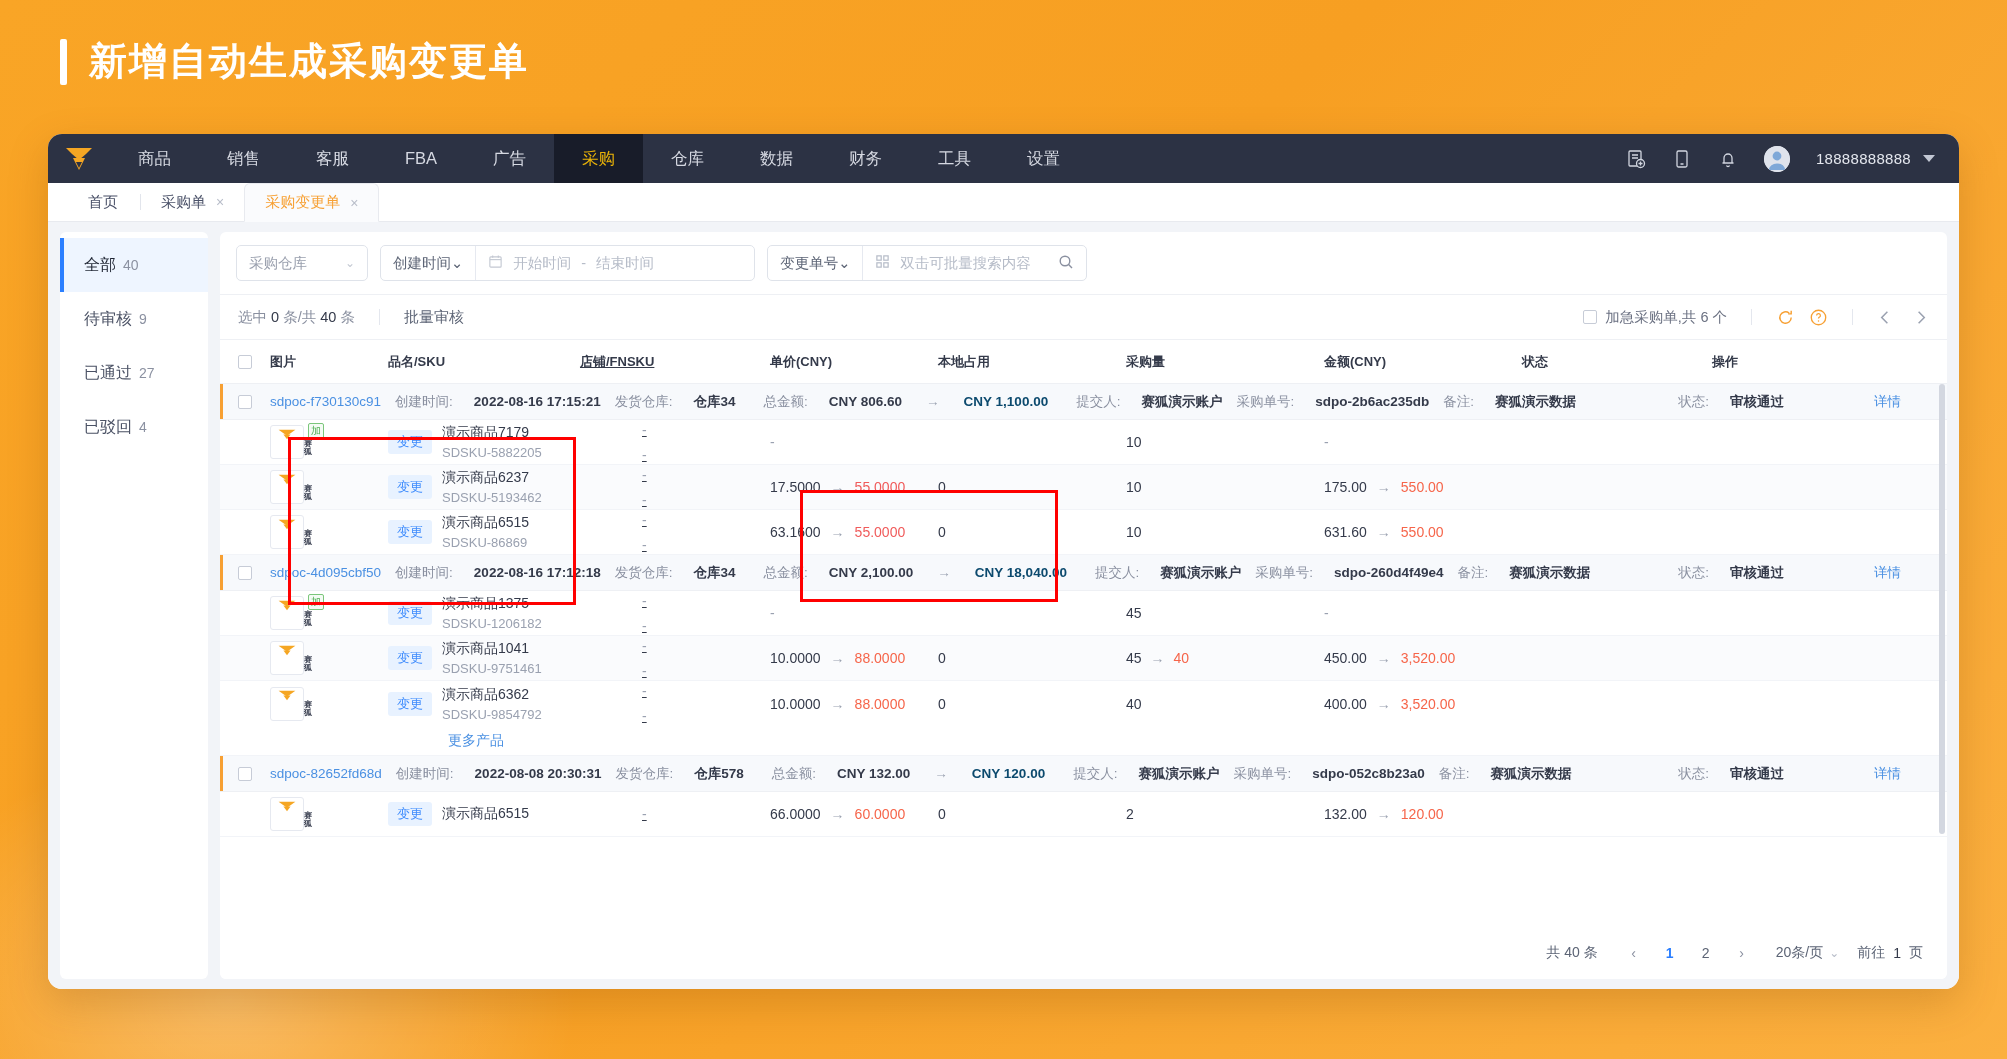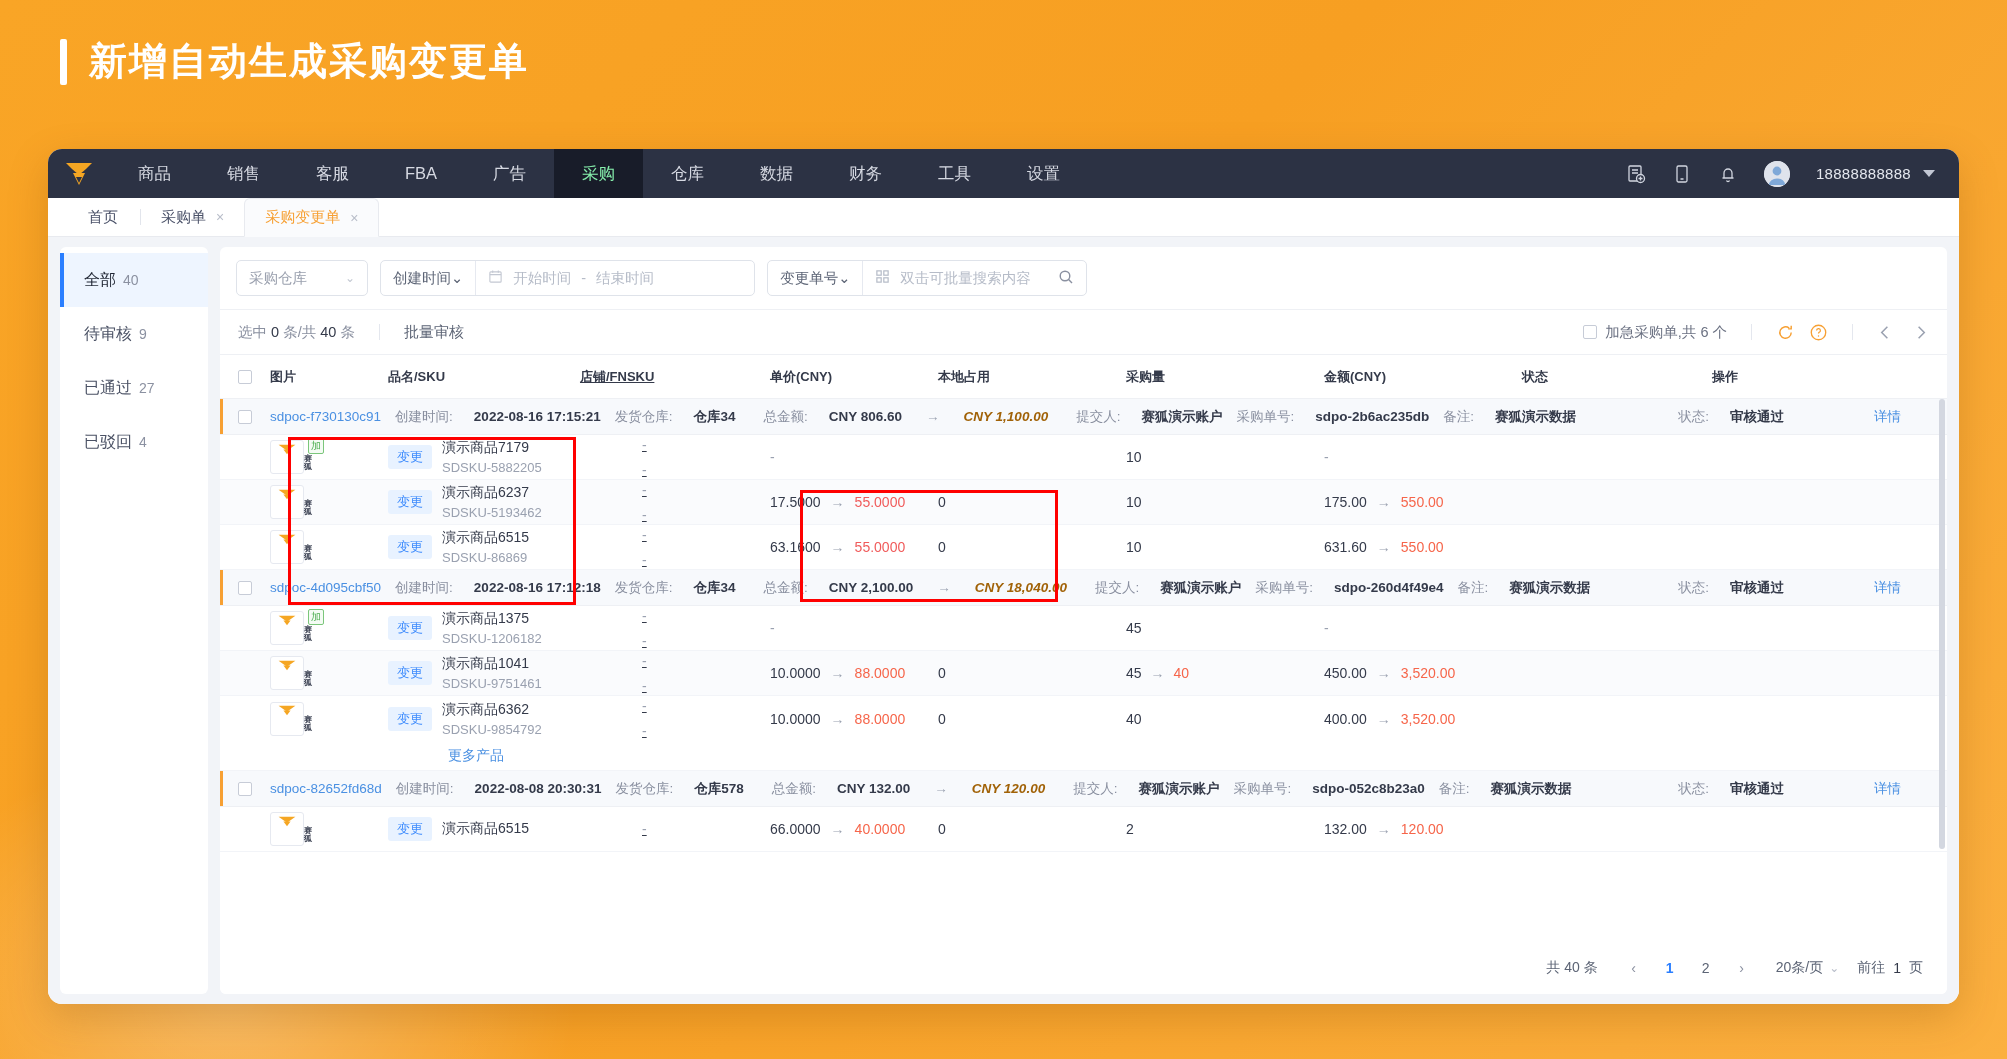--- a/index.html
+++ b/index.html
@@ -35,21 +35,21 @@
   .banner-title {
     color: #ffffff;
     font-size: 38px;
     font-weight: bold;
     letter-spacing: 2px;
     white-space: nowrap;
   }
   
   .window {
     position: absolute;
-    left: 48px; top: 149px;
+    left: 48px; top: 134px;
     width: 1911px; height: 855px;
     background: #ffffff;
     border-radius: 14px;
     box-shadow: 0 14px 40px rgba(120,60,0,0.22);
     overflow: hidden;
     display: flex; flex-direction: column;
   }
   
   .topnav {
     height: 49px;
@@ -66,21 +66,21 @@
   .nav-item {
     display: flex; align-items: center; justify-content: center;
     padding: 0 28px;
     color: #d6d9e2;
     font-size: 16.5px;
     white-space: nowrap;
     cursor: pointer;
   }
   .nav-item.active {
     background: #181c29;
-    color: #86efac;
+    color: #eab308;
   }
   .nav-right {
     margin-left: auto;
     display: flex; align-items: center; gap: 26px;
     padding-right: 24px;
   }
   .nav-icon { display: flex; align-items: center; cursor: pointer; }
   .avatar {
     width: 26px; height: 26px; border-radius: 50%;
     background: #dfe3ec;
@@ -258,21 +258,21 @@
   .grp::before {
     content: ""; position: absolute; left: 0; top: 0; bottom: 0; width: 3px;
     background: #f7a033;
   }
   .grp .chk { margin-right: 18px; }
   .grp-id { color: #4a90e2; margin-right: 14px; white-space: nowrap; }
   .grp-f { display: flex; align-items: center; gap: 21px; margin-right: 14px; white-space: nowrap; }
   .grp-f .lab { color: #8a90a0; }
   .grp-f .val { color: #343a4a; }
   .grp-f .val.b { font-weight: bold; }
-  .grp-f .val.red { color: #a16207; font-style: italic; }
+  .grp-f .val.red { color: #0c4a6e; }
   .arrow { color: #9aa1b0; padding: 0 3px; }
   .grp-detail { color: #4a90e2; cursor: pointer; margin-left: auto; margin-right: 46px; }
   .grp-status { margin-left: 18px; }
   
   .prow {
     display: flex; align-items: center;
     height: 45px;
     border-bottom: 1px solid #f2f4f8;
     padding-left: 18px;
     color: #343a4a;
@@ -979,21 +979,21 @@
                 <span class="name-col">
                   <span class="p-name">演示商品6515</span>
                 </span>
               </span>
               <span class="col-shop cell" style="padding-left:62px">
                 <span style="color:#9aa1b0">-</span>
               </span>
               <span class="col-price cell" style="gap:7px">
                 <span>66.0000</span>
                 <span class="arrow">→</span>
-                <span class="val-orange">40.0000</span>
+                <span class="val-orange">60.0000</span>
               </span>
               <span class="col-local cell">
                 <span>0</span>
               </span>
               <span class="col-qty cell">
                 <span>2</span>
               </span>
               <span class="col-amt cell" style="gap:7px">
                 <span>132.00</span>
                 <span class="arrow">→</span>

